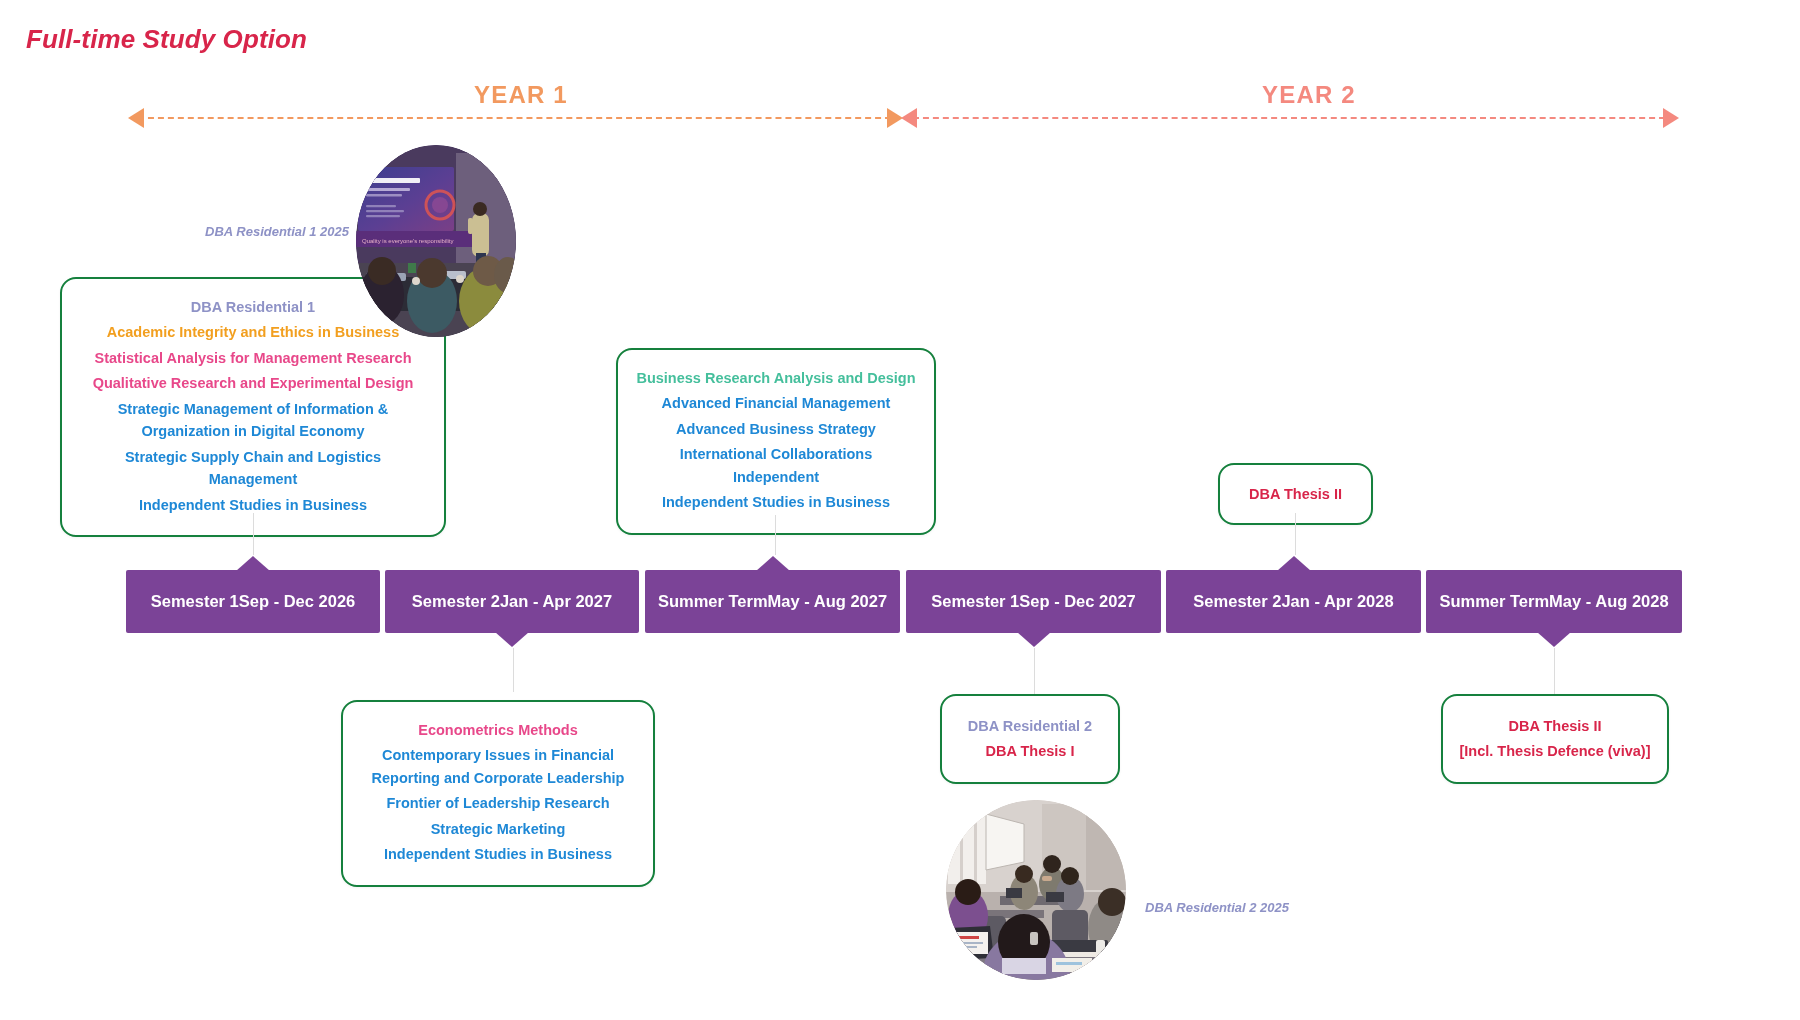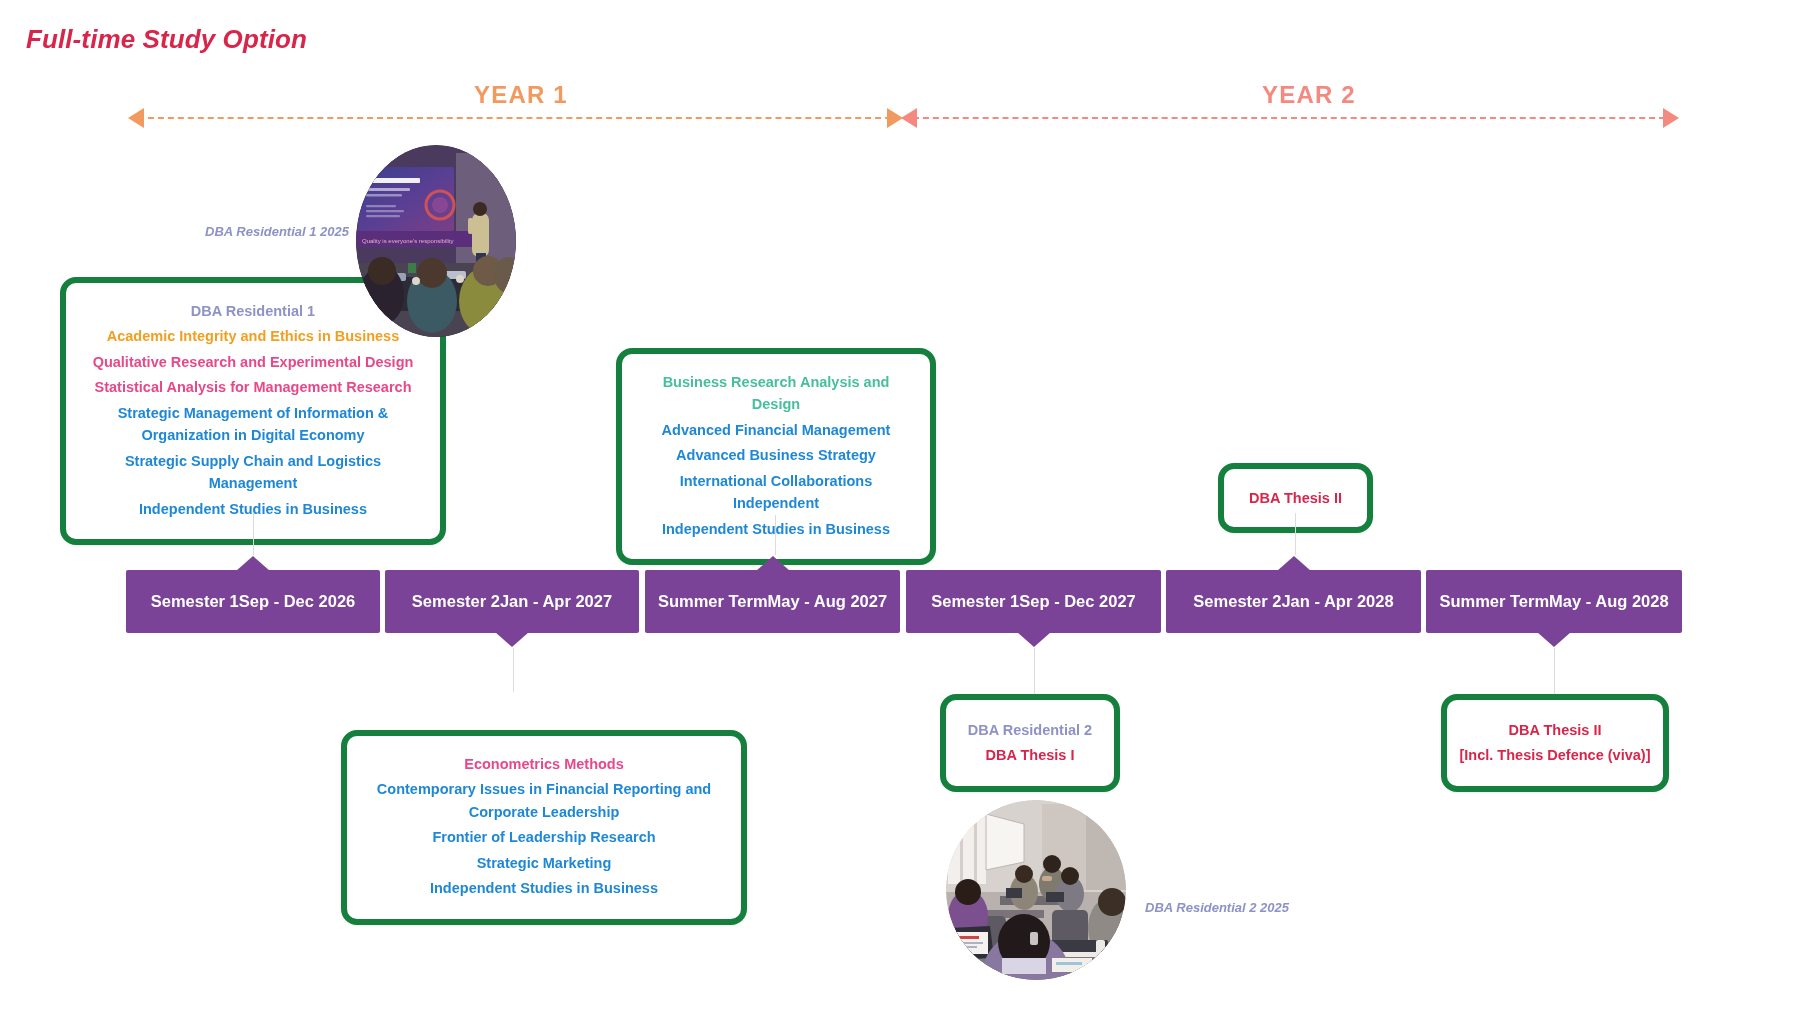--- a/index.html
+++ b/index.html
@@ -83,21 +83,21 @@
     left: 50%;
     margin-left: -17px;
   }
   .notch-up   { top: -14px;    border-bottom: 15px solid #7b4397; }
   .notch-down { bottom: -14px; border-top: 15px solid #7b4397; }
 
   
   .card {
     position: absolute;
     background: #ffffff;
-    border: 6px solid #15803d;
+    border: 2px solid #15803d;
     border-radius: 16px;
     box-shadow: 0 1px 3px rgba(0,0,0,0.05);
     padding: 14px 18px 16px;
     text-align: center;
   }
   .card .line {
     font-size: 14.5px;
     font-weight: 700;
     line-height: 1.55;
     margin: 3px 0;
@@ -150,22 +150,22 @@
   <div class="rail rail-y1"></div>
   <div class="rail rail-y2"></div>
   <div class="arrow-head arrow-left-y1"></div>
   <div class="arrow-head arrow-right-y1"></div>
   <div class="arrow-head arrow-left-y2"></div>
   <div class="arrow-head arrow-right-y2"></div>
 
   <div class="card" style="left:60px; top:277px; width:386px;">
     <div class="line c-res">DBA Residential 1</div>
     <div class="line c-orange">Academic Integrity and Ethics in Business</div>
+    <div class="line c-pink">Statistical Analysis for Management Research</div>
     <div class="line c-pink">Qualitative Research and Experimental Design</div>
-    <div class="line c-pink">Statistical Analysis for Management Research</div>
     <div class="line c-blue">Strategic Management of Information &amp; Organization in Digital Economy</div>
     <div class="line c-blue">Strategic Supply Chain and Logistics Management</div>
     <div class="line c-blue">Independent Studies in Business</div>
   </div>
   <div class="stem" style="left:253px; top:513px; height:42px;"></div>
   <div class="stem-h" style="left:253px; top:513px; width:0px;"></div>
 
   <div class="card" style="left:616px; top:348px; width:320px;">
     <div class="line c-teal">Business Research Analysis and Design</div>
     <div class="line c-blue">Advanced Financial Management</div>
@@ -207,21 +207,21 @@
       <span class="term-dates">Jan - Apr 2028</span>
     </div>
     <div class="term-bar" style="left:1426px; width:256px;">
       <div class="notch notch-down"></div>
       <span class="term-name">Summer Term</span>
       <span class="term-dates">May - Aug 2028</span>
     </div>
   </div>
 
   <div class="stem" style="left:513px; top:648px; height:44px;"></div>
-  <div class="card" style="left:341px; top:730px; width:406px;">
+  <div class="card" style="left:341px; top:700px; width:314px;">
     <div class="line c-pink">Econometrics Methods</div>
     <div class="line c-blue">Contemporary Issues in Financial Reporting and Corporate Leadership</div>
     <div class="line c-blue">Frontier of Leadership Research</div>
     <div class="line c-blue">Strategic Marketing</div>
     <div class="line c-blue">Independent Studies in Business</div>
   </div>
 
   <div class="stem" style="left:1034px; top:648px; height:46px;"></div>
   <div class="card" style="left:940px; top:694px; width:180px; padding:16px 4px;">
     <div class="line c-res">DBA Residential 2</div>

